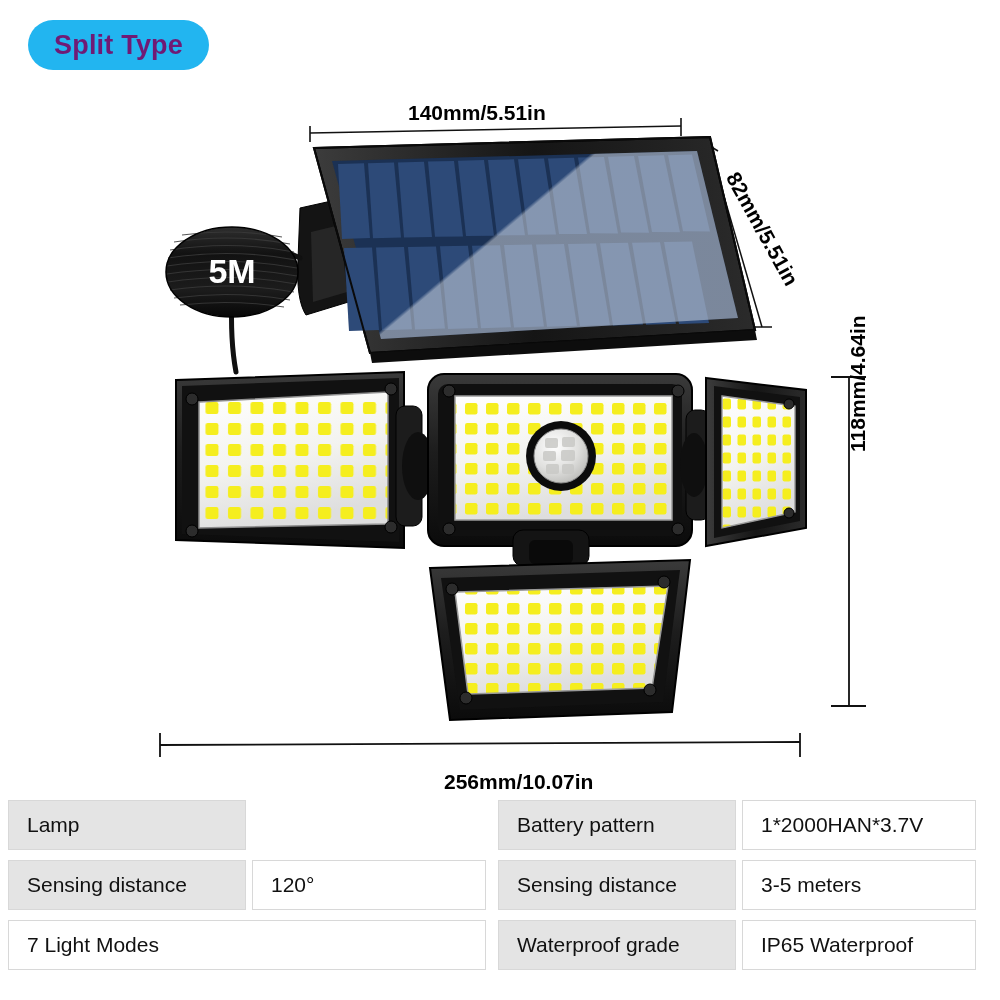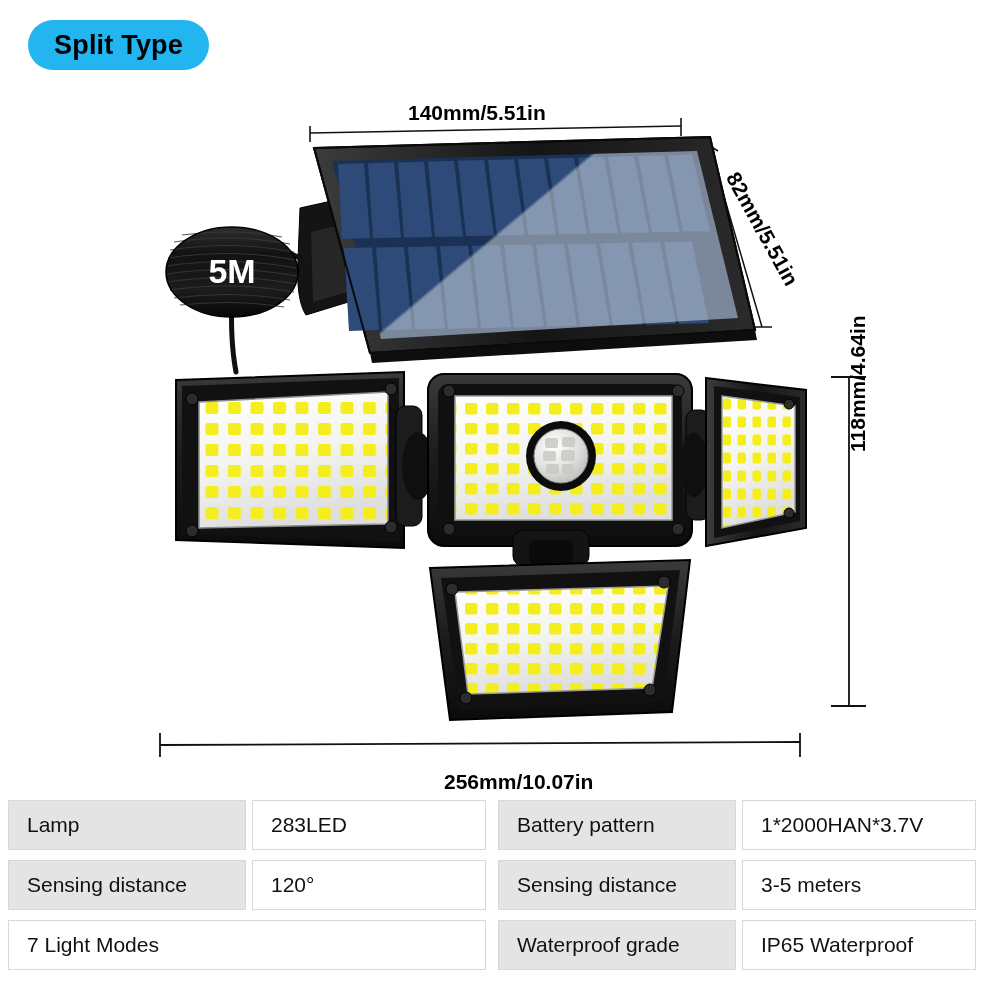--- a/index.html
+++ b/index.html
@@ -17,21 +17,21 @@
 
   
   #split-badge {
     position: absolute;
     left: 28px;
     top: 20px;
     height: 50px;
     padding: 0 26px;
     border-radius: 25px;
     background: #22b5f0;
-    color: #000000;
+    color: #701a75;
     font-size: 27px;
     font-weight: bold;
     letter-spacing: 0.2px;
     display: flex;
     align-items: center;
     justify-content: center;
     box-sizing: border-box;
   }
 
   
@@ -365,21 +365,20 @@
 
   <div class="dim-label" id="dim-right-label">118mm/4.64in</div>
 
   <div class="dim-label" id="dim-bottom-label">256mm/10.07in</div>
 </div>
 
 <div id="spec-table">
   <div class="spec-col">
     <div class="spec-row">
       <div class="spec-key">Lamp</div>
-      <div class="spec-val">283LED</div>
     </div>
     <div class="spec-row">
       <div class="spec-key">Sensing distance</div>
       <div class="spec-val">120°</div>
     </div>
     <div class="spec-row">
       <div class="spec-val">7 Light Modes</div>
     </div>
   </div>
 

